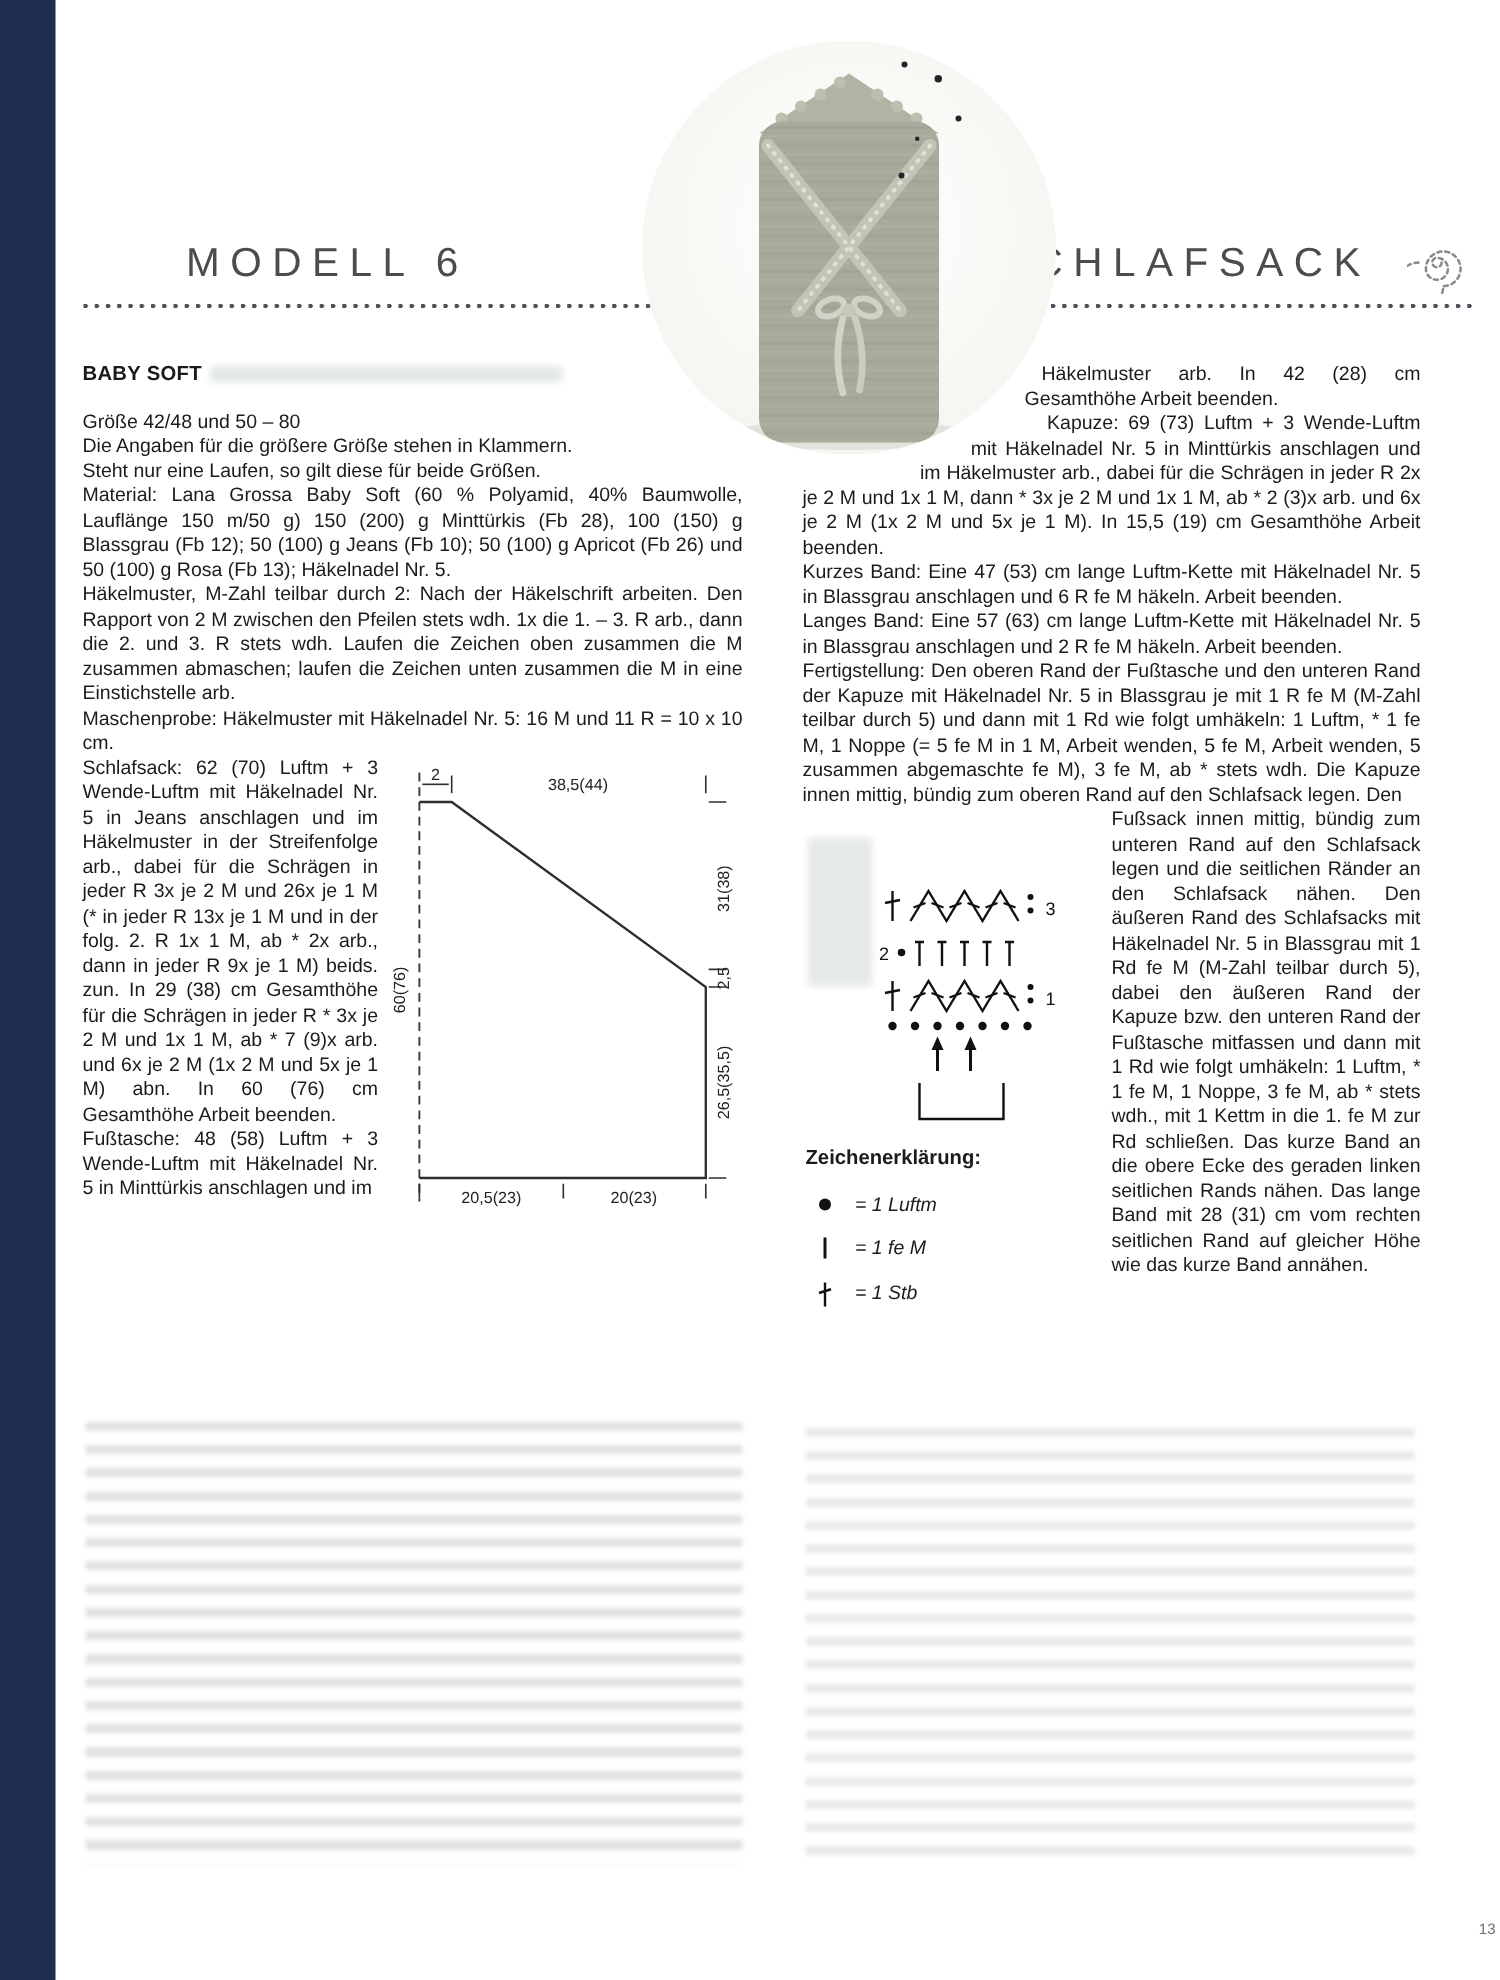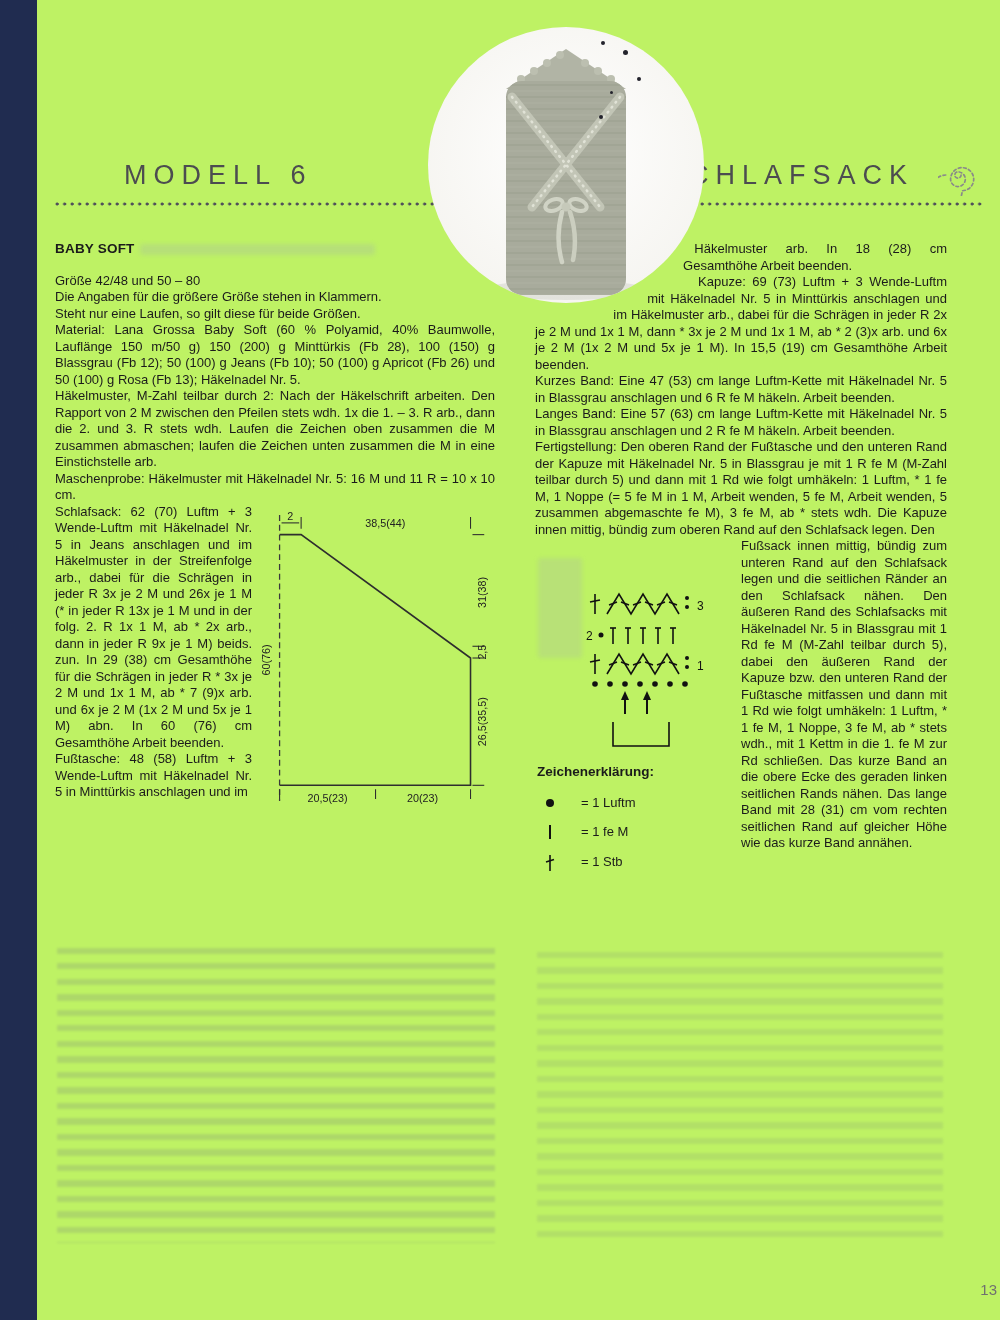--- a/index.html
+++ b/index.html
@@ -1,18 +1,18 @@
 <!DOCTYPE html>
 <html lang="de"><head>
 <meta charset="utf-8">
 <style>
   * { margin:0; padding:0; box-sizing:border-box; }
   body { background:#e9e9e9; font-family:"Liberation Sans", sans-serif; }
   .page { position:relative; width:1000px; height:1320px; margin:0 auto;
-          background:#bef264; overflow:hidden; color:#1b1b1b; }
+          background:#ffffff; overflow:hidden; color:#1b1b1b; }
 
   .side-bar { position:absolute; left:0; top:0; width:37px; height:100%;
               background:#202c50; }
 
   .headline { position:absolute; top:160px; font-size:27px; letter-spacing:7px;
               color:#4c4c50; white-space:nowrap; }
   .headline-left  { left:124px; }
   .headline-right { right:86px; }
   .swirl { position:absolute; right:20px; top:154px; width:42px; height:42px; }
 
@@ -33,21 +33,21 @@
   .indent { text-indent:30px; }
 
   .circle-spacer { float:left; width:160px; height:76px;
                    shape-outside:circle(150px at 30px -76px); }
 
   .schematic-float { float:right; width:235px; margin:2px 0 4px 8px; }
   .chart-float { float:left; width:200px; min-height:335px; margin:4px 6px 0 0; }
   .chart-svg { display:block; margin:40px 0 6px 50px; }
 
   .legend-title { font-weight:bold; font-size:13.5px; margin:12px 0 14px 2px; }
-  .legend-item { display:flex; align-items:center; gap:22px; margin-bottom:13px; padding-left:6px; }
+  .legend-item { display:flex; align-items:center; gap:11px; margin-bottom:13px; padding-left:6px;font-style:italic; }
   .sym { width:18px; display:inline-flex; justify-content:center; align-items:center; }
   .sym-dot { width:8px; height:8px; background:#111; border-radius:50%; }
   .sym-bar { width:2.5px; height:14px; background:#111; }
   .legend-text { font-size:13px; }
 
   
   .dash { stroke:#3a3a3a; stroke-width:1.3; stroke-dasharray:6 4; fill:none; }
   .ln   { stroke:#2e2e2e; stroke-width:1.6; fill:none; }
   .tick { stroke:#2e2e2e; stroke-width:1.1; }
   .lbl  { font-size:11px; fill:#222; font-family:"Liberation Sans",sans-serif; }
@@ -58,21 +58,21 @@
   
   .ghost { position:absolute; z-index:0; filter:blur(1.3px); }
   .ghost-lines { background-image:repeating-linear-gradient(
       to bottom, rgba(118,130,122,.45) 0 6px, transparent 6px 15.5px); }
   .ghost-l { left:57px;  top:948px; width:438px; height:295px; opacity:.5; }
   .ghost-r { left:537px; top:952px; width:406px; height:285px; opacity:.35; }
   .patch { position:absolute; z-index:1; filter:blur(2px); border-radius:3px; }
   .patch-a { left:140px; top:244px; width:235px; height:11px; background:rgba(166,182,168,.30); }
   .patch-b { left:538px; top:558px; width:44px; height:100px; background:rgba(168,184,170,.28); }
 
-  .page-num { position:absolute; right:3px; top:1281px; font-size:15px; color:#707070; z-index:2; }
+  .page-num { position:absolute; right:3px; top:1281px; font-size:10px; color:#707070; z-index:2; }
 </style>
 </head>
 <body>
 
 <div class="page">
 
   <div class="side-bar"></div>
 
   <div class="headline headline-left">MODELL 6</div>
   <div class="headline headline-right">SCHLAFSACK</div>
@@ -160,21 +160,21 @@
         <text class="lbl" x="166" y="299" text-anchor="middle">20(23)</text>
       </svg>
     </div>
 
     <p class="para"><span class="b">Schlafsack:</span><span> 62 (70) Luftm + 3 Wende-Luftm mit Häkelnadel Nr. 5 in Jeans anschlagen und im Häkelmuster in der Streifenfolge arb., dabei für die Schrägen in jeder R 3x je 2 M und 26x je 1 M (* in jeder R 13x je 1 M und in der folg. 2. R 1x 1 M, ab * 2x arb., dann in jeder R 9x je 1 M) beids. zun. In 29 (38) cm Gesamthöhe für die Schrägen in jeder R * 3x je 2 M und 1x 1 M, ab * 7 (9)x arb. und 6x je 2 M (1x 2 M und 5x je 1 M) abn. In 60 (76) cm Gesamthöhe Arbeit beenden.</span></p>
     <p class="para"><span class="b">Fußtasche:</span><span> 48 (58) Luftm + 3 Wende-Luftm mit Häkelnadel Nr. 5 in Minttürkis anschlagen und im</span></p>
   </div>
 
   <div class="col col-right">
     <div class="circle-spacer"></div>
-    <p class="para"><span>Häkelmuster arb. In 18 (28) cm Gesamthöhe Arbeit beenden.</span></p>
+    <p class="para"><span>Häkelmuster arb. In 42 (28) cm Gesamthöhe Arbeit beenden.</span></p>
     <p class="para indent"><span class="b">Kapuze:</span><span> 69 (73) Luftm + 3 Wende-Luftm mit Häkelnadel Nr. 5 in Minttürkis anschlagen und im Häkelmuster arb., dabei für die Schrägen in jeder R 2x je 2 M und 1x 1 M, dann * 3x je 2 M und 1x 1 M, ab * 2 (3)x arb. und 6x je 2 M (1x 2 M und 5x je 1 M). In 15,5 (19) cm Gesamthöhe Arbeit beenden.</span></p>
     <p class="para"><span class="b">Kurzes Band:</span><span> Eine 47 (53) cm lange Luftm-Kette mit Häkelnadel Nr. 5 in Blassgrau anschlagen und 6 R fe M häkeln. Arbeit beenden.</span></p>
     <p class="para"><span class="b">Langes Band:</span><span> Eine 57 (63) cm lange Luftm-Kette mit Häkelnadel Nr. 5 in Blassgrau anschlagen und 2 R fe M häkeln. Arbeit beenden.</span></p>
     <p class="para"><span class="b">Fertigstellung:</span><span> Den oberen Rand der Fußtasche und den unteren Rand der Kapuze mit Häkelnadel Nr. 5 in Blassgrau je mit 1 R fe M (M-Zahl teilbar durch 5) und dann mit 1 Rd wie folgt umhäkeln: 1 Luftm, * 1 fe M, 1 Noppe (= 5 fe M in 1 M, Arbeit wenden, 5 fe M, Arbeit wenden, 5 zusammen abgemaschte fe M), 3 fe M, ab * stets wdh. Die Kapuze innen mittig, bündig zum oberen Rand auf den Schlafsack legen. Den</span></p>
 
     <div class="chart-float">
 
       <svg class="chart-svg" viewBox="0 0 150 170" width="150" height="170">
 
         <line x1="10" y1="12" x2="10" y2="32" class="cln"></line>

